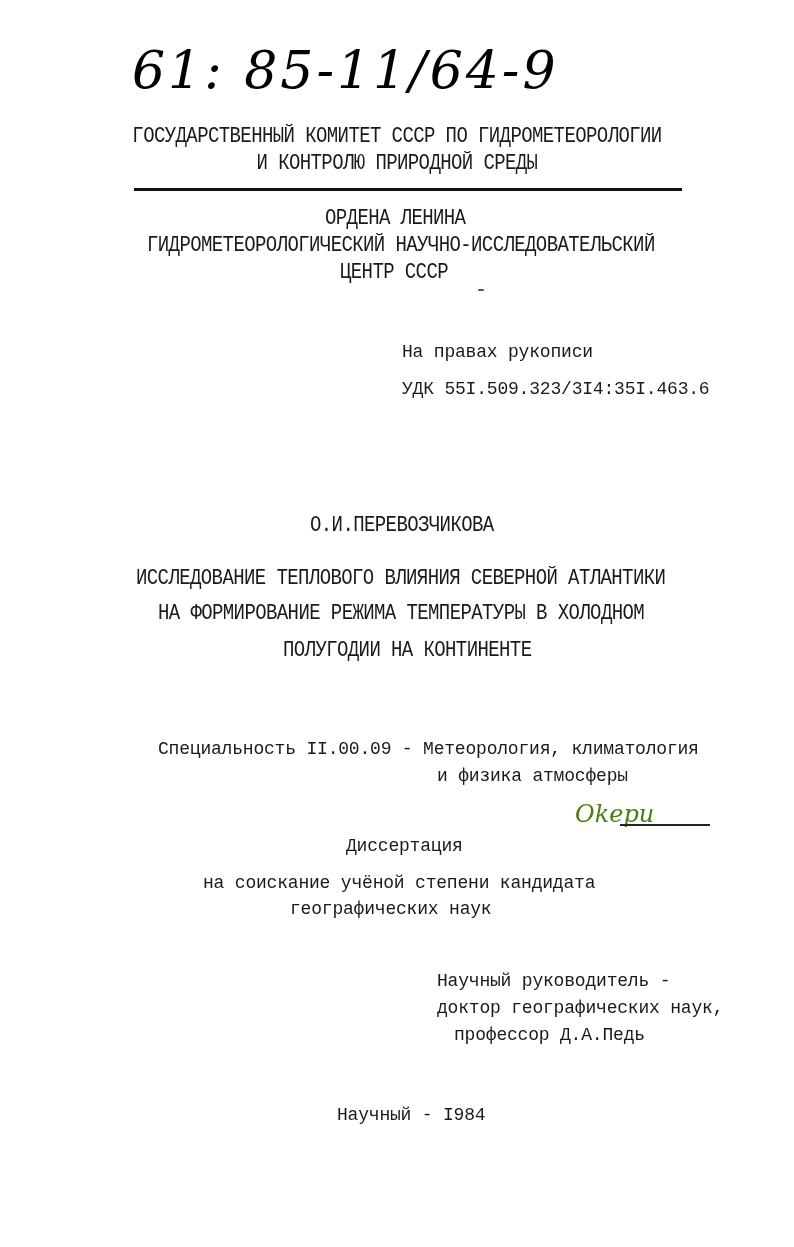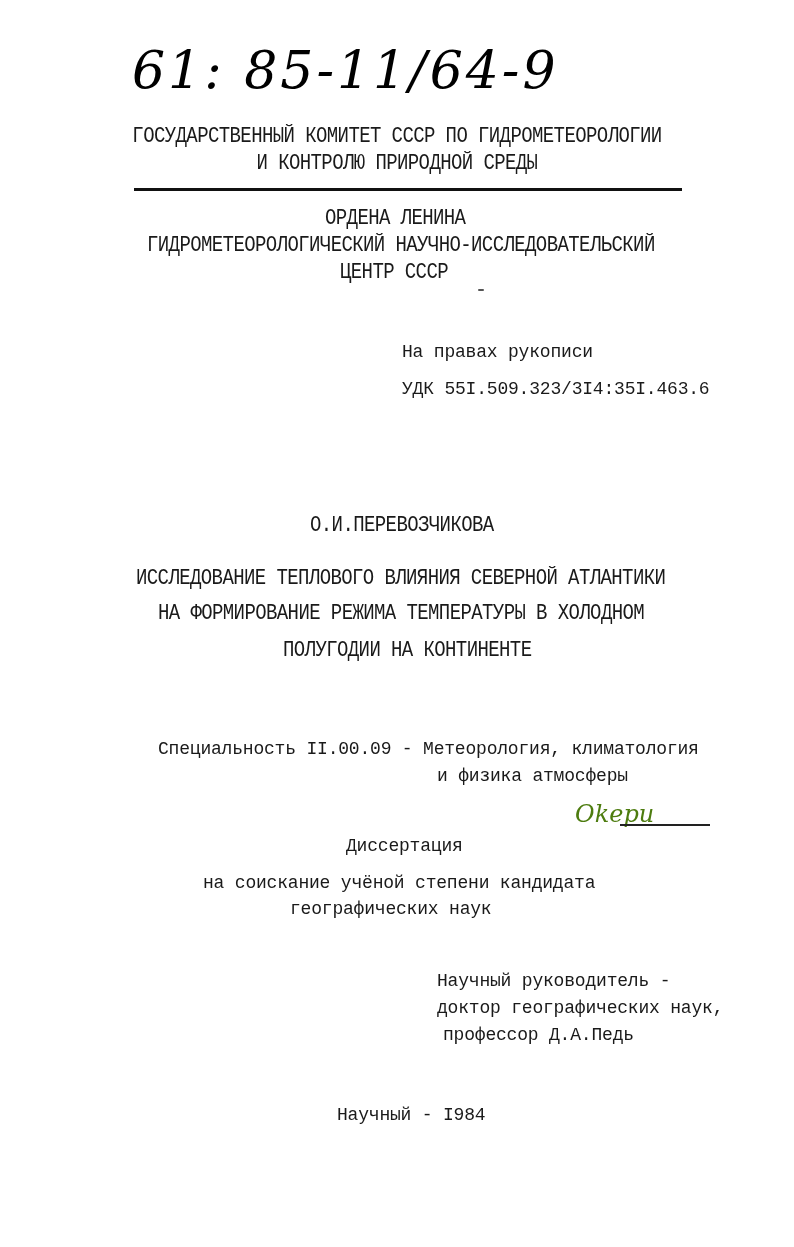--- a/index.html
+++ b/index.html
@@ -50,15 +50,15 @@
 
 <div class="sig" style="left:575px; top:800px;">Okeри</div>
 <div class="sigline" style="left:620px; top:824px; width:90px;"></div>
 
 <div class="abs t" style="left:346px; top:836px;">Диссертация</div>
 <div class="abs t" style="left:203px; top:873px;">на соискание учёной степени кандидата</div>
 <div class="abs t" style="left:290px; top:899px;">географических наук</div>
 
 <div class="abs t" style="left:437px; top:971px;">Научный руководитель -</div>
 <div class="abs t" style="left:437px; top:998px;font-family:Liberation Mono, monospace;">доктор географических наук,</div>
-<div class="abs t" style="left:443px; top:1025px;">профессор Д.А.Педь</div>
+<div class="abs t" style="left:454px; top:1025px;">профессор Д.А.Педь</div>
 
 <div class="abs t" style="left:337px; top:1105px;">Научный - I984</div>
 
 </body></html>

